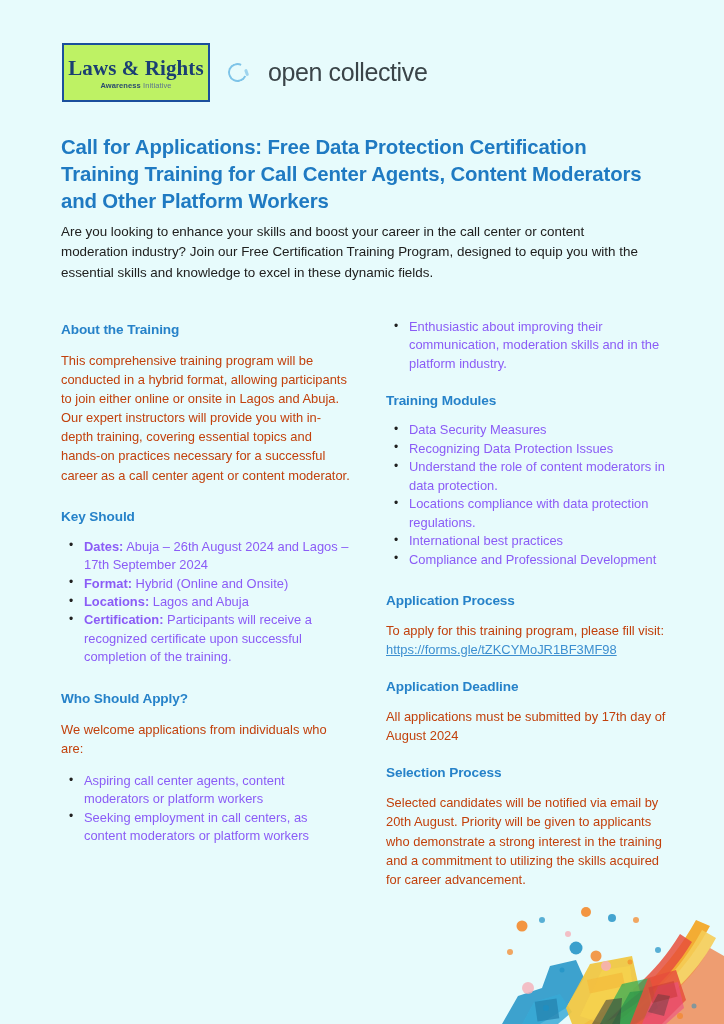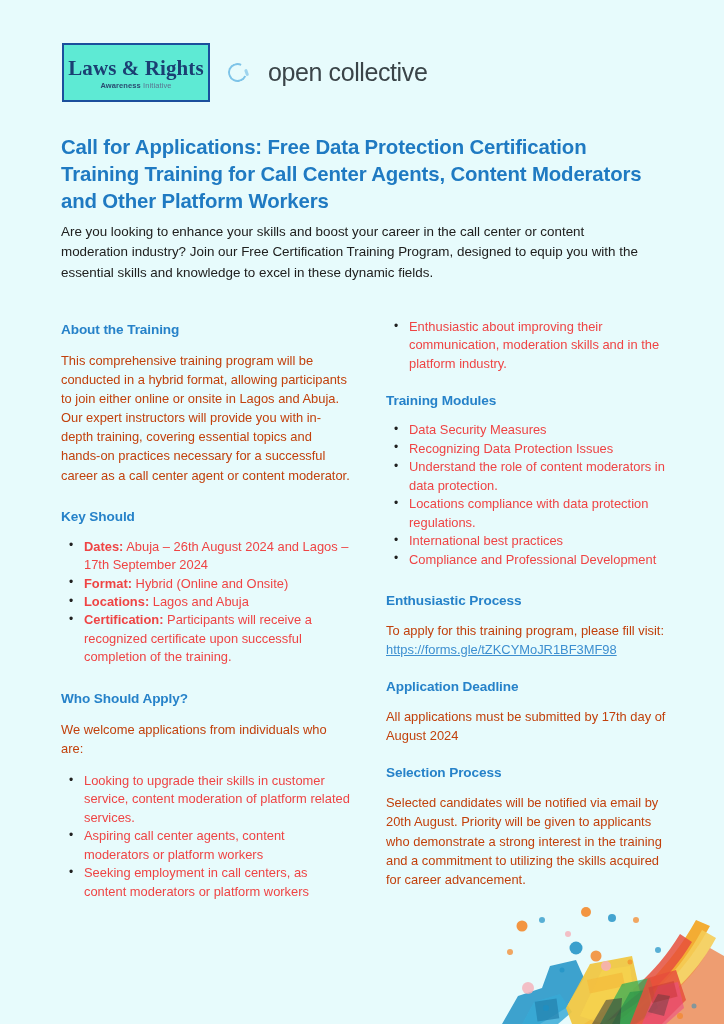--- a/index.html
+++ b/index.html
@@ -31,21 +31,21 @@
     top: 43px;
     display: flex;
     align-items: center;
     gap: 18px;
   }
 
   .lr-logo {
     width: 148px;
     height: 59px;
     border: 2.5px solid #1b4f9c;
-    background: #5eead4;
+    background: #bef264;
     display: flex;
     flex-direction: column;
     align-items: center;
     justify-content: center;
     padding-top: 2px;
   }
   .lr-logo-main {
     font-family: "Liberation Serif", serif;
     font-size: 21px;
     font-weight: 700;
@@ -155,21 +155,21 @@
   ul.bullets {
     list-style: none;
     margin: 0;
     padding: 0;
   }
   ul.bullets li {
     position: relative;
     padding-left: 23px;
     font-size: 12.9px;
     line-height: 1.43;
-    color: #ef4444;
+    color: #8b5cf6;
     margin-bottom: 0px;
   }
   ul.bullets li::before {
     content: "•";
     position: absolute;
     left: 8px;
     top: -0.5px;
     font-size: 12px;
     color: #20201f;
   }
@@ -240,21 +240,20 @@
         <li><b>Locations:</b> Lagos and Abuja</li>
         <li><b>Certification:</b> Participants will receive a recognized certificate upon successful completion of the training.</li>
       </ul>
 
     <div class="sp-24"></div>
 
     <h2 class="sec">Who Should Apply?</h2>
     <p class="body">We welcome applications from individuals who are:</p>
     <div class="sp-14"></div>
     <ul class="bullets" id="who-should-apply-list">
-        <li>Looking to upgrade their skills in customer service, content moderation of platform related services.</li>
         <li>Aspiring call center agents, content moderators or platform workers</li>
         <li>Seeking employment in call centers, as content moderators or platform workers</li>
       </ul>
 
   </div>
 
   <div class="col-right">
 
     <ul class="bullets" id="who-apply-cont-list">
         <li>Enthusiastic about improving their communication, moderation skills and in the platform industry.</li>
@@ -267,21 +266,21 @@
         <li>Data Security Measures</li>
         <li>Recognizing Data Protection Issues</li>
         <li>Understand the role of content moderators in data protection.</li>
         <li>Locations compliance with data protection regulations.</li>
         <li>International best practices</li>
         <li>Compliance and Professional Development</li>
       </ul>
 
     <div class="sp-24"></div>
 
-    <h2 class="sec">Enthusiastic Process</h2>
+    <h2 class="sec">Application Process</h2>
     <p class="body">To apply for this training program, please fill visit:</p>
     <a class="link" href="#">https://forms.gle/tZKCYMoJR1BF3MF98</a>
 
     <div class="sp-20"></div>
 
     <h2 class="sec">Application Deadline</h2>
     <p class="body">All applications must be submitted by 17th day of August 2024</p>
 
     <div class="sp-20"></div>
 

